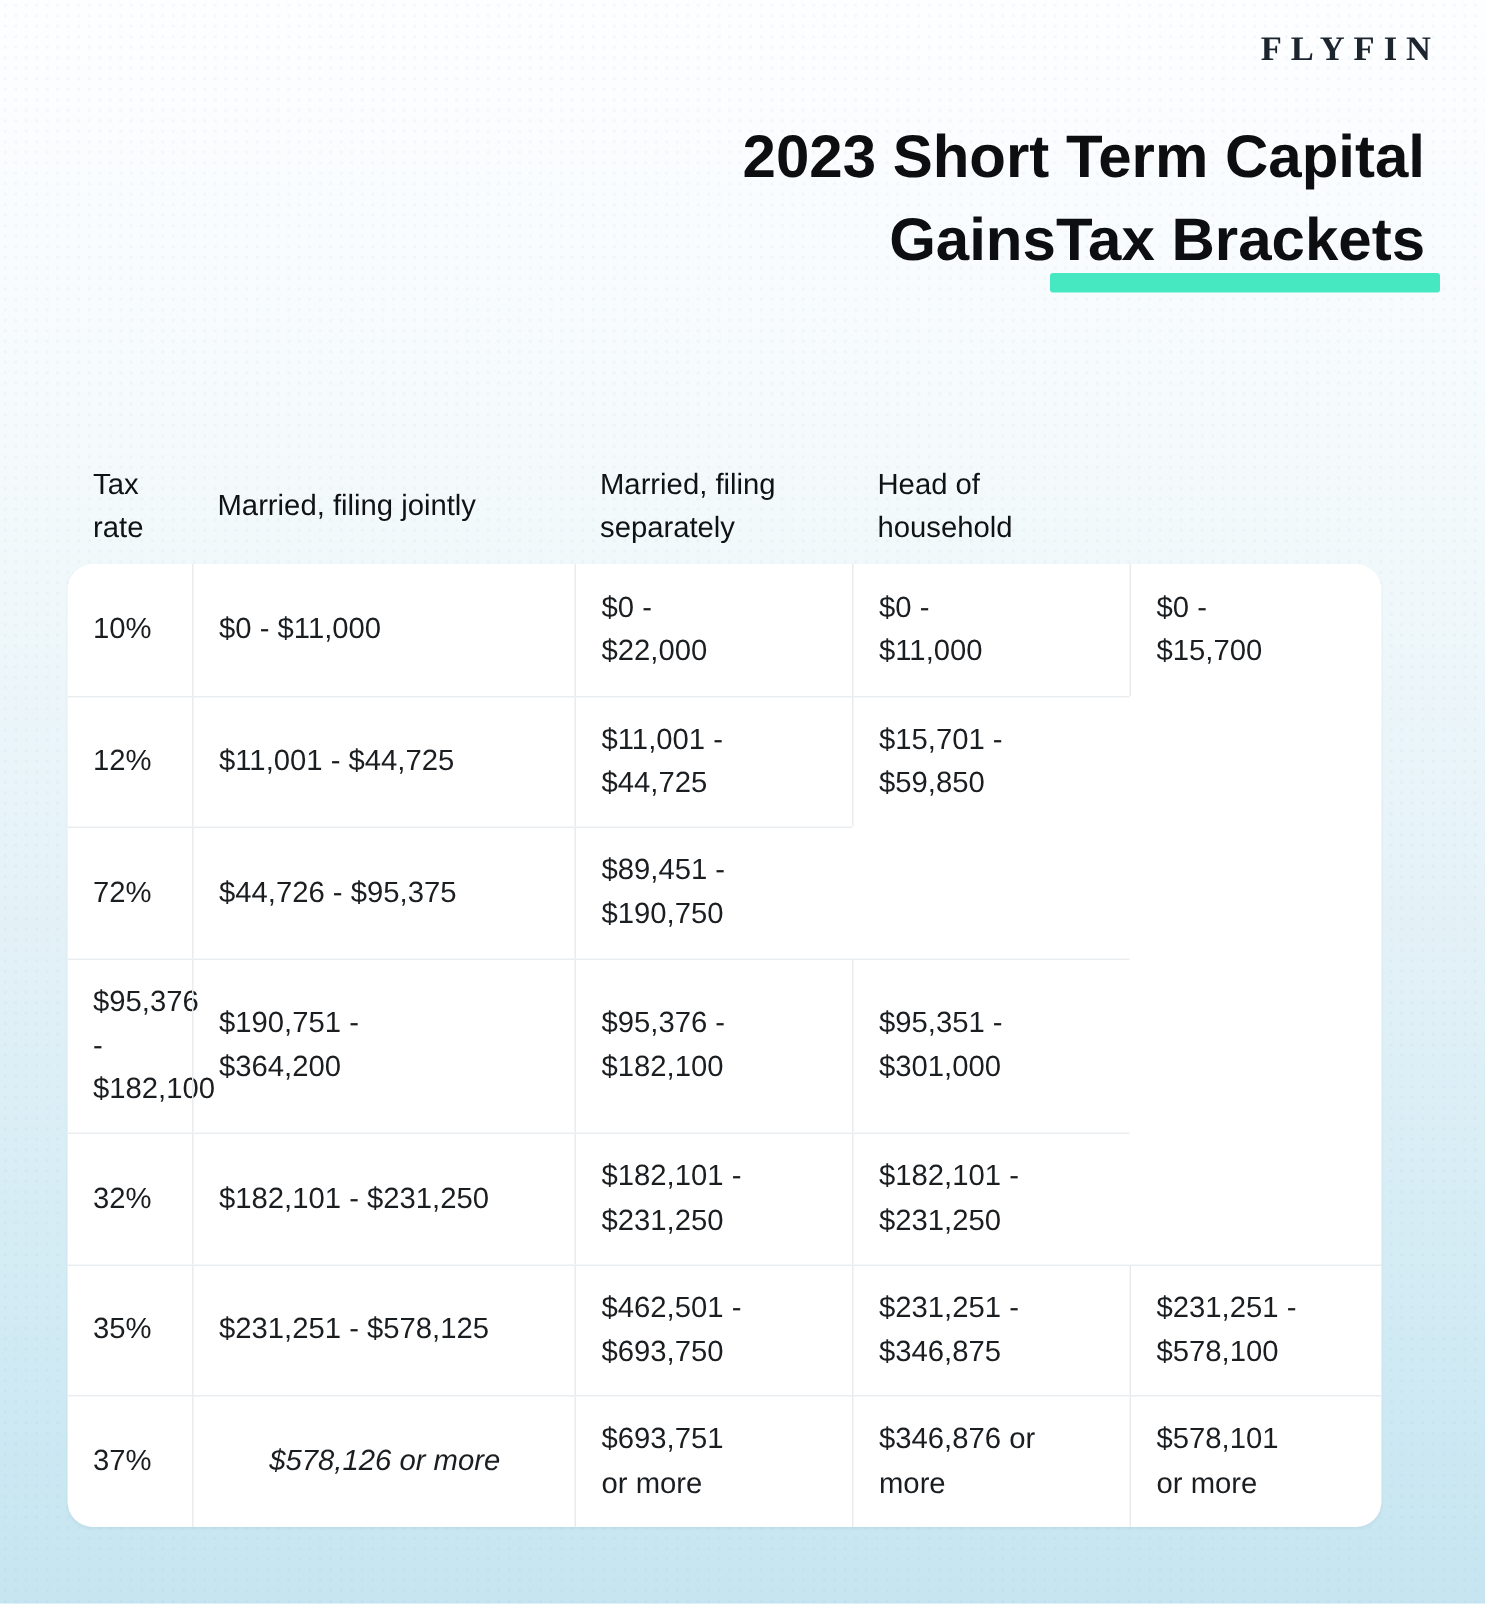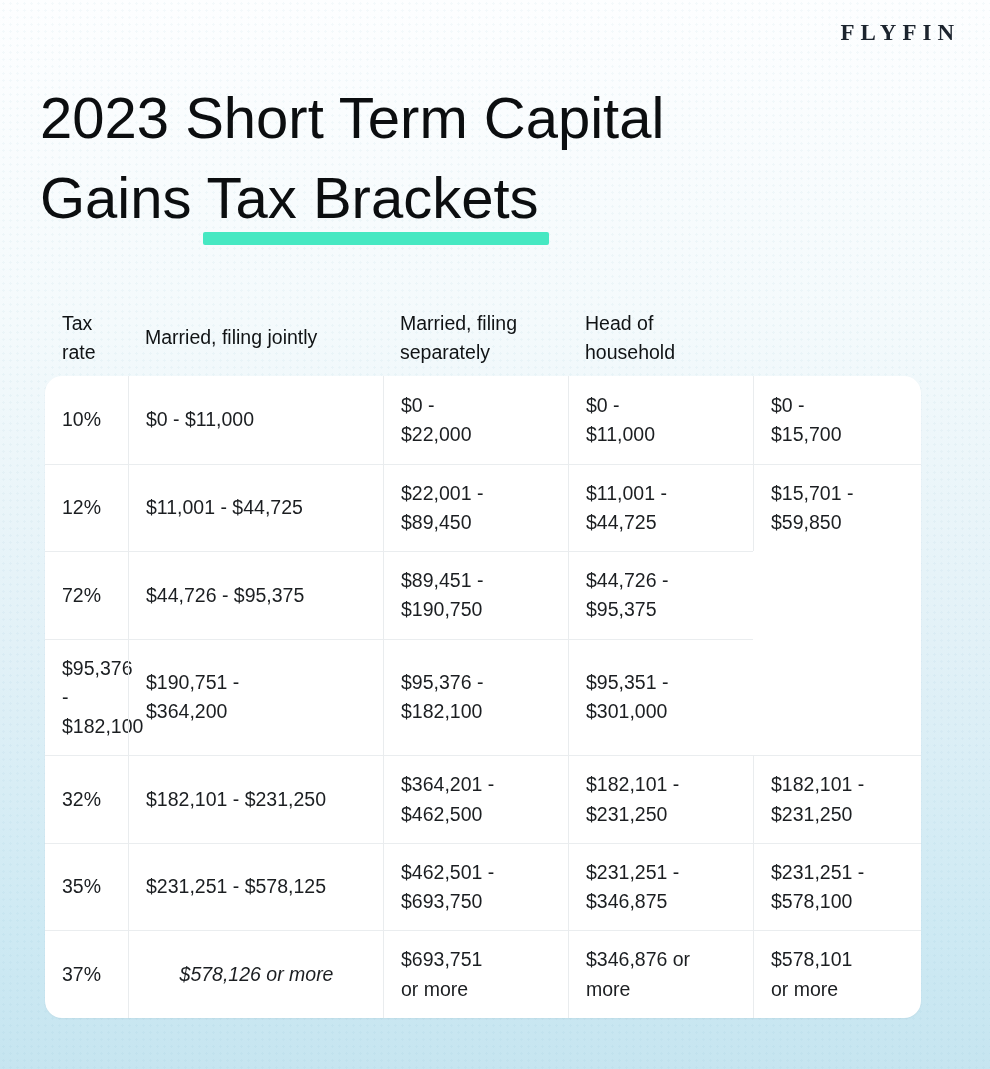--- a/index.html
+++ b/index.html
@@ -38,28 +38,28 @@
     font-size: 23px;
     font-weight: 700;
     letter-spacing: 6px;
     color: #1c242e;
   }
 
   .title {
     position: relative;
     z-index: 1;
     margin: 78px 40px 0;
-    text-align: left;
-    font-size: 58px;
+    text-align: right;
+    font-size: 40px;
     line-height: 1.38;
-    font-weight: 400;
+    font-weight: 700;
     letter-spacing: 0px;
     color: #0c0e10;
   }
-  .title .t2-prefix { margin-right: 15px; }
+  .title .t2-prefix { }
   .title .hl {
     position: relative;
     display: inline-block;
   }
   .title .hl::after {
     content: "";
     position: absolute;
     left: -4px;
     right: -10px;
     bottom: -7px;
@@ -141,49 +141,43 @@
           <div class="cell c2">$0 -
 $22,000</div>
           <div class="cell c3">$0 -
 $11,000</div>
           <div class="cell c4">$0 -
 $15,700</div>
         </div>
         <div class="row">
           <div class="cell c0">12%</div>
           <div class="cell c1">$11,001 - $44,725</div>
-          <div class="cell c2">$22,001 -
-$89,450</div>
           <div class="cell c3">$11,001 -
 $44,725</div>
           <div class="cell c4">$15,701 -
 $59,850</div>
         </div>
         <div class="row">
           <div class="cell c0">72%</div>
           <div class="cell c1">$44,726 - $95,375</div>
           <div class="cell c2">$89,451 -
 $190,750</div>
-          <div class="cell c3">$44,726 -
-$95,375</div>
         </div>
         <div class="row">
           <div class="cell c1">$95,376 - $182,100</div>
           <div class="cell c2">$190,751 -
 $364,200</div>
           <div class="cell c3">$95,376 -
 $182,100</div>
           <div class="cell c4">$95,351 -
 $301,000</div>
         </div>
         <div class="row">
           <div class="cell c0">32%</div>
           <div class="cell c1">$182,101 - $231,250</div>
-          <div class="cell c2">$364,201 -
-$462,500</div>
           <div class="cell c3">$182,101 -
 $231,250</div>
           <div class="cell c4">$182,101 -
 $231,250</div>
         </div>
         <div class="row">
           <div class="cell c0">35%</div>
           <div class="cell c1">$231,251 - $578,125</div>
           <div class="cell c2">$462,501 -
 $693,750</div>

